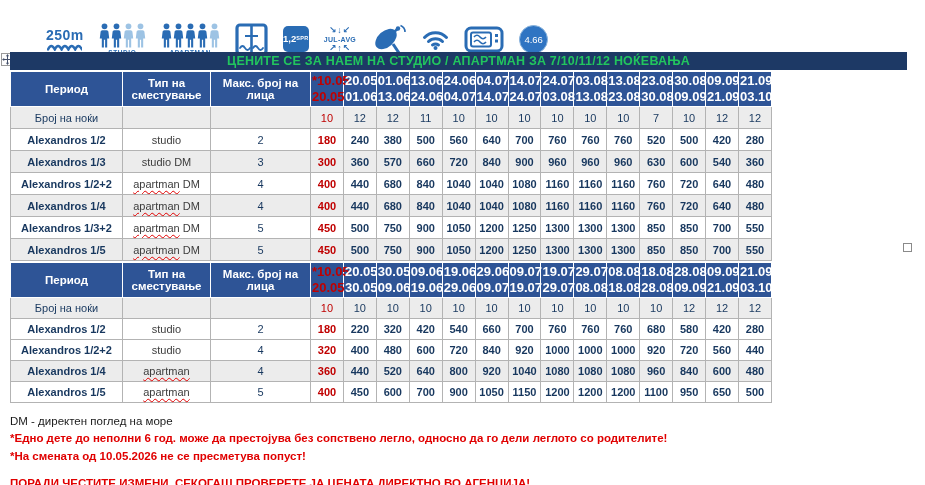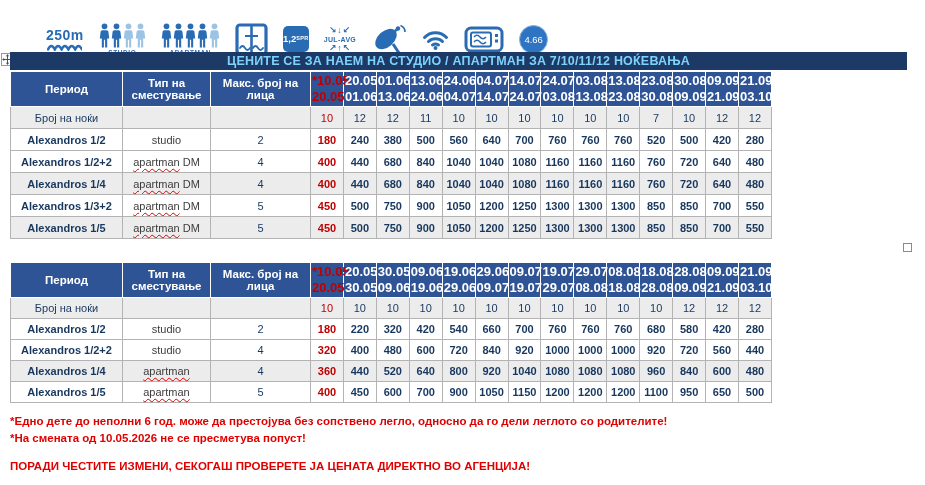--- a/index.html
+++ b/index.html
@@ -18,21 +18,21 @@
   .badge-sprat .l1{font-size:9.5px;font-weight:bold;}
   .badge-sprat .l2{font-size:5.5px;font-weight:bold;letter-spacing:0.4px;}
   .acbox{display:flex;flex-direction:column;align-items:center;color:#2a6cb4;font-weight:bold;line-height:1;}
   .acbox .arr{font-size:9px;letter-spacing:1px;}
   .acbox .jul{font-size:7px;margin:1px 0;letter-spacing:0.3px;}
   .rating{width:27px;height:27px;border-radius:50%;background:#2f74c2;border:1.5px solid #8ab4dd;
     color:#fff;font-size:9.5px;font-weight:normal;display:flex;align-items:center;justify-content:center;}
   
   .tbl-section{position:absolute;left:10px;width:897px;}
   #t1{top:52px;} #t2{top:262px;}
-  .title-bar{height:18px;background:#1d3965;color:#7dd3fc;font-weight:bold;font-size:12.5px;
+  .title-bar{height:18px;background:#1d3965;color:#22c55e;font-weight:bold;font-size:12.5px;
     text-align:center;line-height:18px;margin-bottom:1px;letter-spacing:0.2px;}
   table.pricetable{border-collapse:collapse;table-layout:fixed;width:762px;}
   .pricetable th.hdr{background:#2e5496;color:#ffffff;border:1px solid #ffffff;
     font-size:11.5px;font-weight:bold;height:34px;padding:0 1px;text-align:center;vertical-align:middle;}
   .pricetable th.date{font-size:13px;line-height:1.25;}
   .pricetable th.date.hl{color:#c00000;}
   .pricetable td{border:1px solid #b3b3b3;text-align:center;vertical-align:middle;
     font-size:11px;color:#17375e;height:20px;padding:0 1px;background:#ffffff;}
   #t1 .pricetable td{height:21px;}
   .pricetable tr.shade td{background:#ececec;}
@@ -287,20 +287,39 @@
           <td class="price">640</td>
           <td class="price">700</td>
           <td class="price">760</td>
           <td class="price">760</td>
           <td class="price">760</td>
           <td class="price">520</td>
           <td class="price">500</td>
           <td class="price">420</td>
           <td class="price">280</td>
         </tr>
+        <tr class="shade">
+          <td class="rname">Alexandros 1/3</td>
+          <td class="tcell">studio DM</td>
+          <td class="mcell">3</td>
+          <td class="price first">300</td>
+          <td class="price">360</td>
+          <td class="price">570</td>
+          <td class="price">660</td>
+          <td class="price">720</td>
+          <td class="price">840</td>
+          <td class="price">900</td>
+          <td class="price">960</td>
+          <td class="price">960</td>
+          <td class="price">960</td>
+          <td class="price">630</td>
+          <td class="price">600</td>
+          <td class="price">540</td>
+          <td class="price">360</td>
+        </tr>
         <tr>
           <td class="rname">Alexandros 1/2+2</td>
           <td class="tcell"><span class="sq">apartman</span> DM</td>
           <td class="mcell">4</td>
           <td class="price first">400</td>
           <td class="price">440</td>
           <td class="price">680</td>
           <td class="price">840</td>
           <td class="price">1040</td>
           <td class="price">1040</td>
@@ -552,16 +571,17 @@
           <td class="price">1100</td>
           <td class="price">950</td>
           <td class="price">650</td>
           <td class="price">500</td>
         </tr>
       </tbody>
     </table>
 </div>
 
 <div class="notes">
+  <p class="note-dm">DM - директен поглед на море</p>
   <p class="note-red">*Едно дете до неполни 6 год. може да престојува без сопствено легло, односно да го дели леглото со родителите!</p>
   <p class="note-red">*На смената од 10.05.2026 не се пресметува попуст!</p>
   <p class="note-red note-final">ПОРАДИ ЧЕСТИТЕ ИЗМЕНИ, СЕКОГАШ ПРОВЕРЕТЕ ЈА ЦЕНАТА ДИРЕКТНО ВО АГЕНЦИЈА!</p>
 </div>
 
 </body></html>

